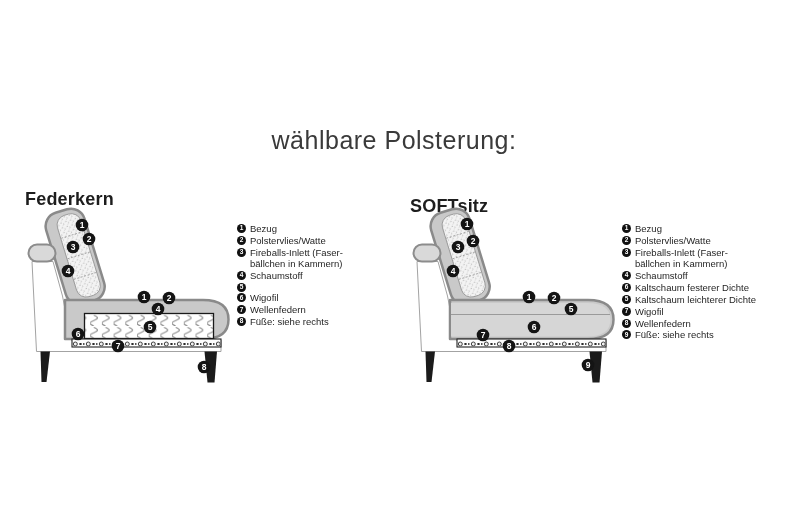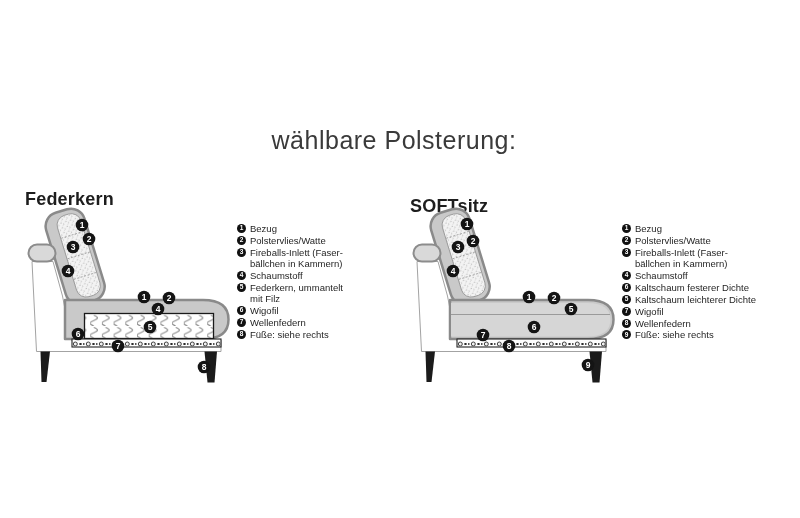--- a/index.html
+++ b/index.html
@@ -104,22 +104,20 @@
         <span class="legend-badge">3</span>
         <span class="legend-text">Fireballs-Inlett (Faser-
 bällchen in Kammern)</span>
       </div>
       <div class="legend-item">
         <span class="legend-badge">4</span>
         <span class="legend-text">Schaumstoff</span>
       </div>
       <div class="legend-item">
         <span class="legend-badge">5</span>
-        <span class="legend-text">Federkern, ummantelt
-mit Filz</span>
       </div>
       <div class="legend-item">
         <span class="legend-badge">6</span>
         <span class="legend-text">Wigofil</span>
       </div>
       <div class="legend-item">
         <span class="legend-badge">7</span>
         <span class="legend-text">Wellenfedern</span>
       </div>
       <div class="legend-item">

